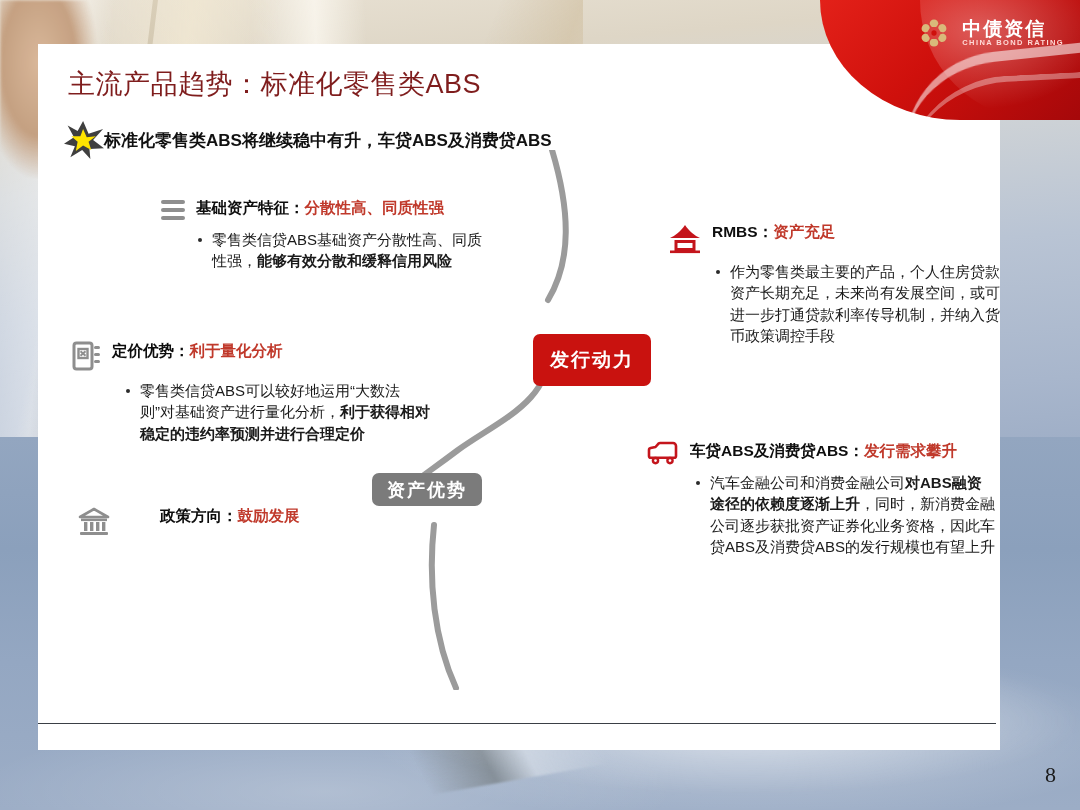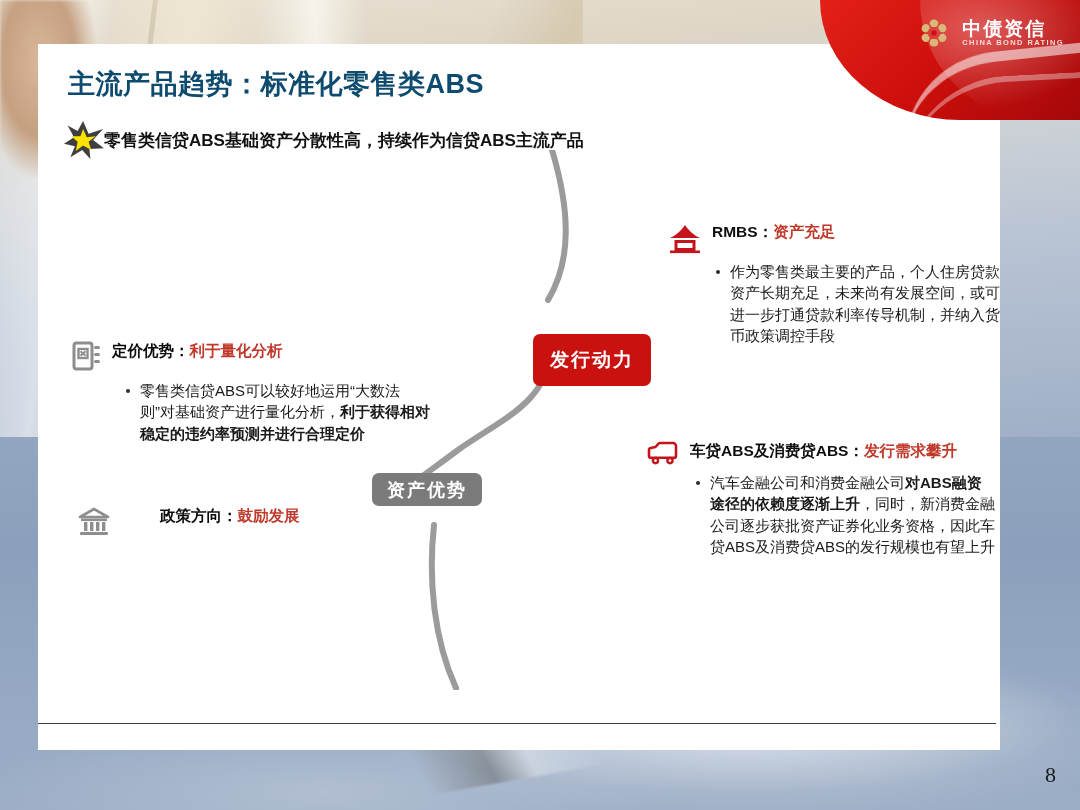--- a/index.html
+++ b/index.html
@@ -59,21 +59,21 @@
   .logo-txt{display:flex;flex-direction:column;line-height:1;}
   .logo-cn{color:#fff;font-size:19px;font-weight:bold;letter-spacing:2px;}
   .logo-en{color:#ffd9d6;font-size:7.5px;letter-spacing:1.4px;margin-top:1px;font-weight:bold;text-align:center;}
 
   
   .card{position:absolute;left:38px;top:44px;width:962px;height:706px;background:#fff;}
   .card-rule{position:absolute;left:38px;top:723px;width:958px;height:0;
     border-top:1.4px solid #3a3f45;}
 
   
-  .title{position:absolute;left:68px;top:66px;font-size:27px;font-weight:bold;color:#0c4a6e;
+  .title{position:absolute;left:68px;top:66px;font-size:27px;font-weight:normal;color:#7f1d1d;
     letter-spacing:.5px;white-space:nowrap;}
   .subhead{position:absolute;left:104px;top:129px;font-size:17px;font-weight:bold;color:#111;
     white-space:nowrap;}
   .star{position:absolute;left:62px;top:120px;width:44px;height:40px;}
 
   
   .curve{position:absolute;left:420px;top:150px;width:220px;height:540px;pointer-events:none;}
 
   
   .badge{position:absolute;border-radius:7px;color:#fff;font-weight:bold;
@@ -157,31 +157,46 @@
       <span class="logo-en">CHINA BOND RATING</span>
     </div>
   </div>
 
   <div class="title">主流产品趋势：标准化零售类ABS</div>
 
   <svg class="star" viewBox="0 0 48 44">
     <path d="M23 1 L29 15 L45 10 L34 22 L46 31 L30 32 L31 43 L22 33 L9 41 L14 29 L2 26 L13 19 L6 6 L17 12 Z" fill="#3f3f3f"></path>
     <path d="M23 10 L27 19 L37 18 L29 24 L32 33 L23 28 L15 34 L17 24 L10 18 L20 18 Z" fill="#ffe400"></path>
   </svg>
-  <div class="subhead">零售类信贷ABS基础资产分散性高，持续作为信贷ABS主流产品</div>
+  <div class="subhead">标准化零售类ABS将继续稳中有升，车贷ABS及消费贷ABS</div>
 
   <svg class="curve" viewBox="0 0 220 540">
     <path d="M132 0 C150 60 152 110 128 150" fill="none" stroke="#9b9b9b" stroke-width="6" stroke-linecap="round"></path>
     <path d="M128 195 C134 250 80 270 38 300 C18 315 8 322 0 328" fill="none" stroke="#9b9b9b" stroke-width="6" stroke-linecap="round"></path>
     <path d="M14 375 C8 430 14 490 36 538" fill="none" stroke="#9b9b9b" stroke-width="6" stroke-linecap="round"></path>
   </svg>
 
   <div class="badge badge-red">发行动力</div>
   <div class="badge badge-gray">资产优势</div>
 
+  <div class="block b-asset">
+    <div class="bhead">
+      <svg class="bicon" width="26" height="24" viewBox="0 0 26 24">
+        <rect x="1" y="2" width="24" height="4" rx="2" fill="#8e8e8e"></rect>
+        <rect x="1" y="10" width="24" height="4" rx="2" fill="#8e8e8e"></rect>
+        <rect x="1" y="18" width="24" height="4" rx="2" fill="#8e8e8e"></rect>
+      </svg>
+      <div class="btitle">
+        <span>基础资产特征：</span><span class="hl">分散性高、同质性强</span>
+      </div>
+    </div>
+    <ul class="blist">
+      <li><span>零售类信贷ABS基础资产分散性高、同质性强，</span><b>能够有效分散和缓释信用风险</b><span></span></li>
+    </ul>
+  </div>
 
   <div class="block b-pricing">
     <div class="bhead">
       <svg class="bicon" width="30" height="32" viewBox="0 0 30 32">
         <rect x="2" y="2" width="18" height="26" rx="2.5" fill="none" stroke="#8e8e8e" stroke-width="3"></rect>
         <rect x="6.5" y="8" width="9" height="9" fill="none" stroke="#8e8e8e" stroke-width="2.4"></rect>
         <path d="M8.5 10.2 L13.5 14.8 M13.5 10.2 L8.5 14.8" stroke="#8e8e8e" stroke-width="2"></path>
         <rect x="22" y="5" width="6" height="3" rx="1.5" fill="#8e8e8e"></rect>
         <rect x="22" y="12" width="6" height="3" rx="1.5" fill="#8e8e8e"></rect>
         <rect x="22" y="19" width="6" height="3" rx="1.5" fill="#8e8e8e"></rect>

